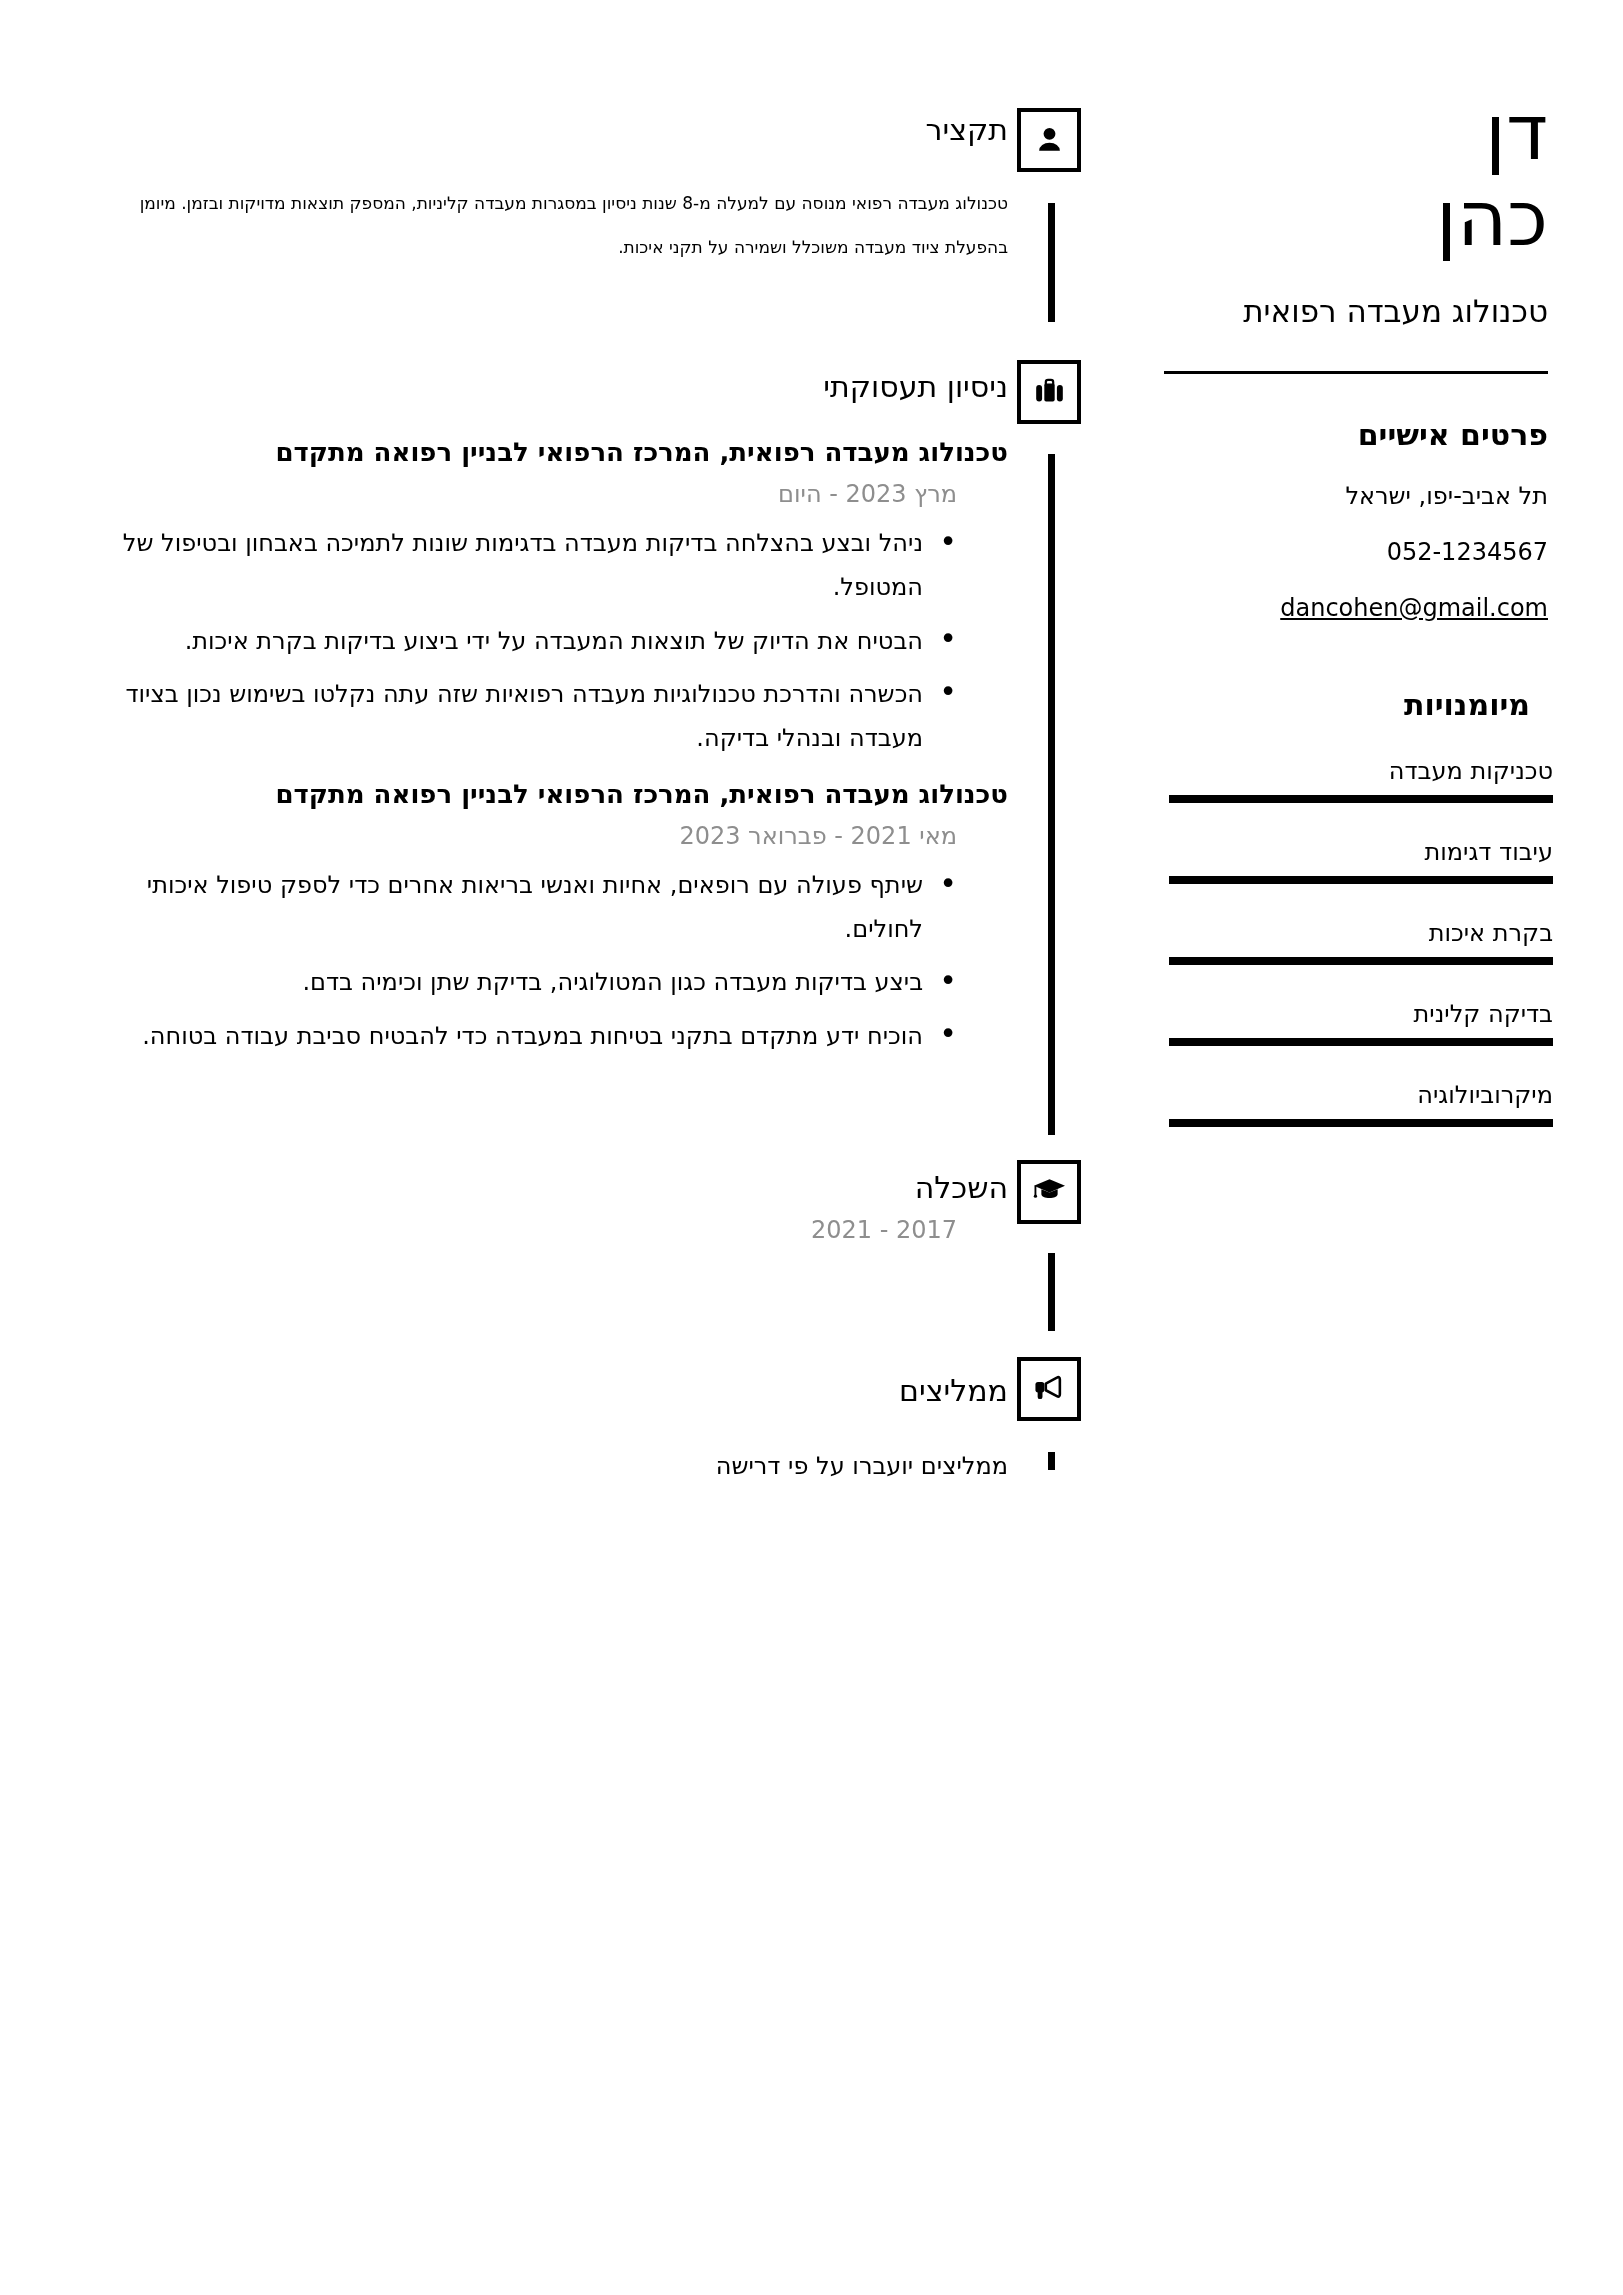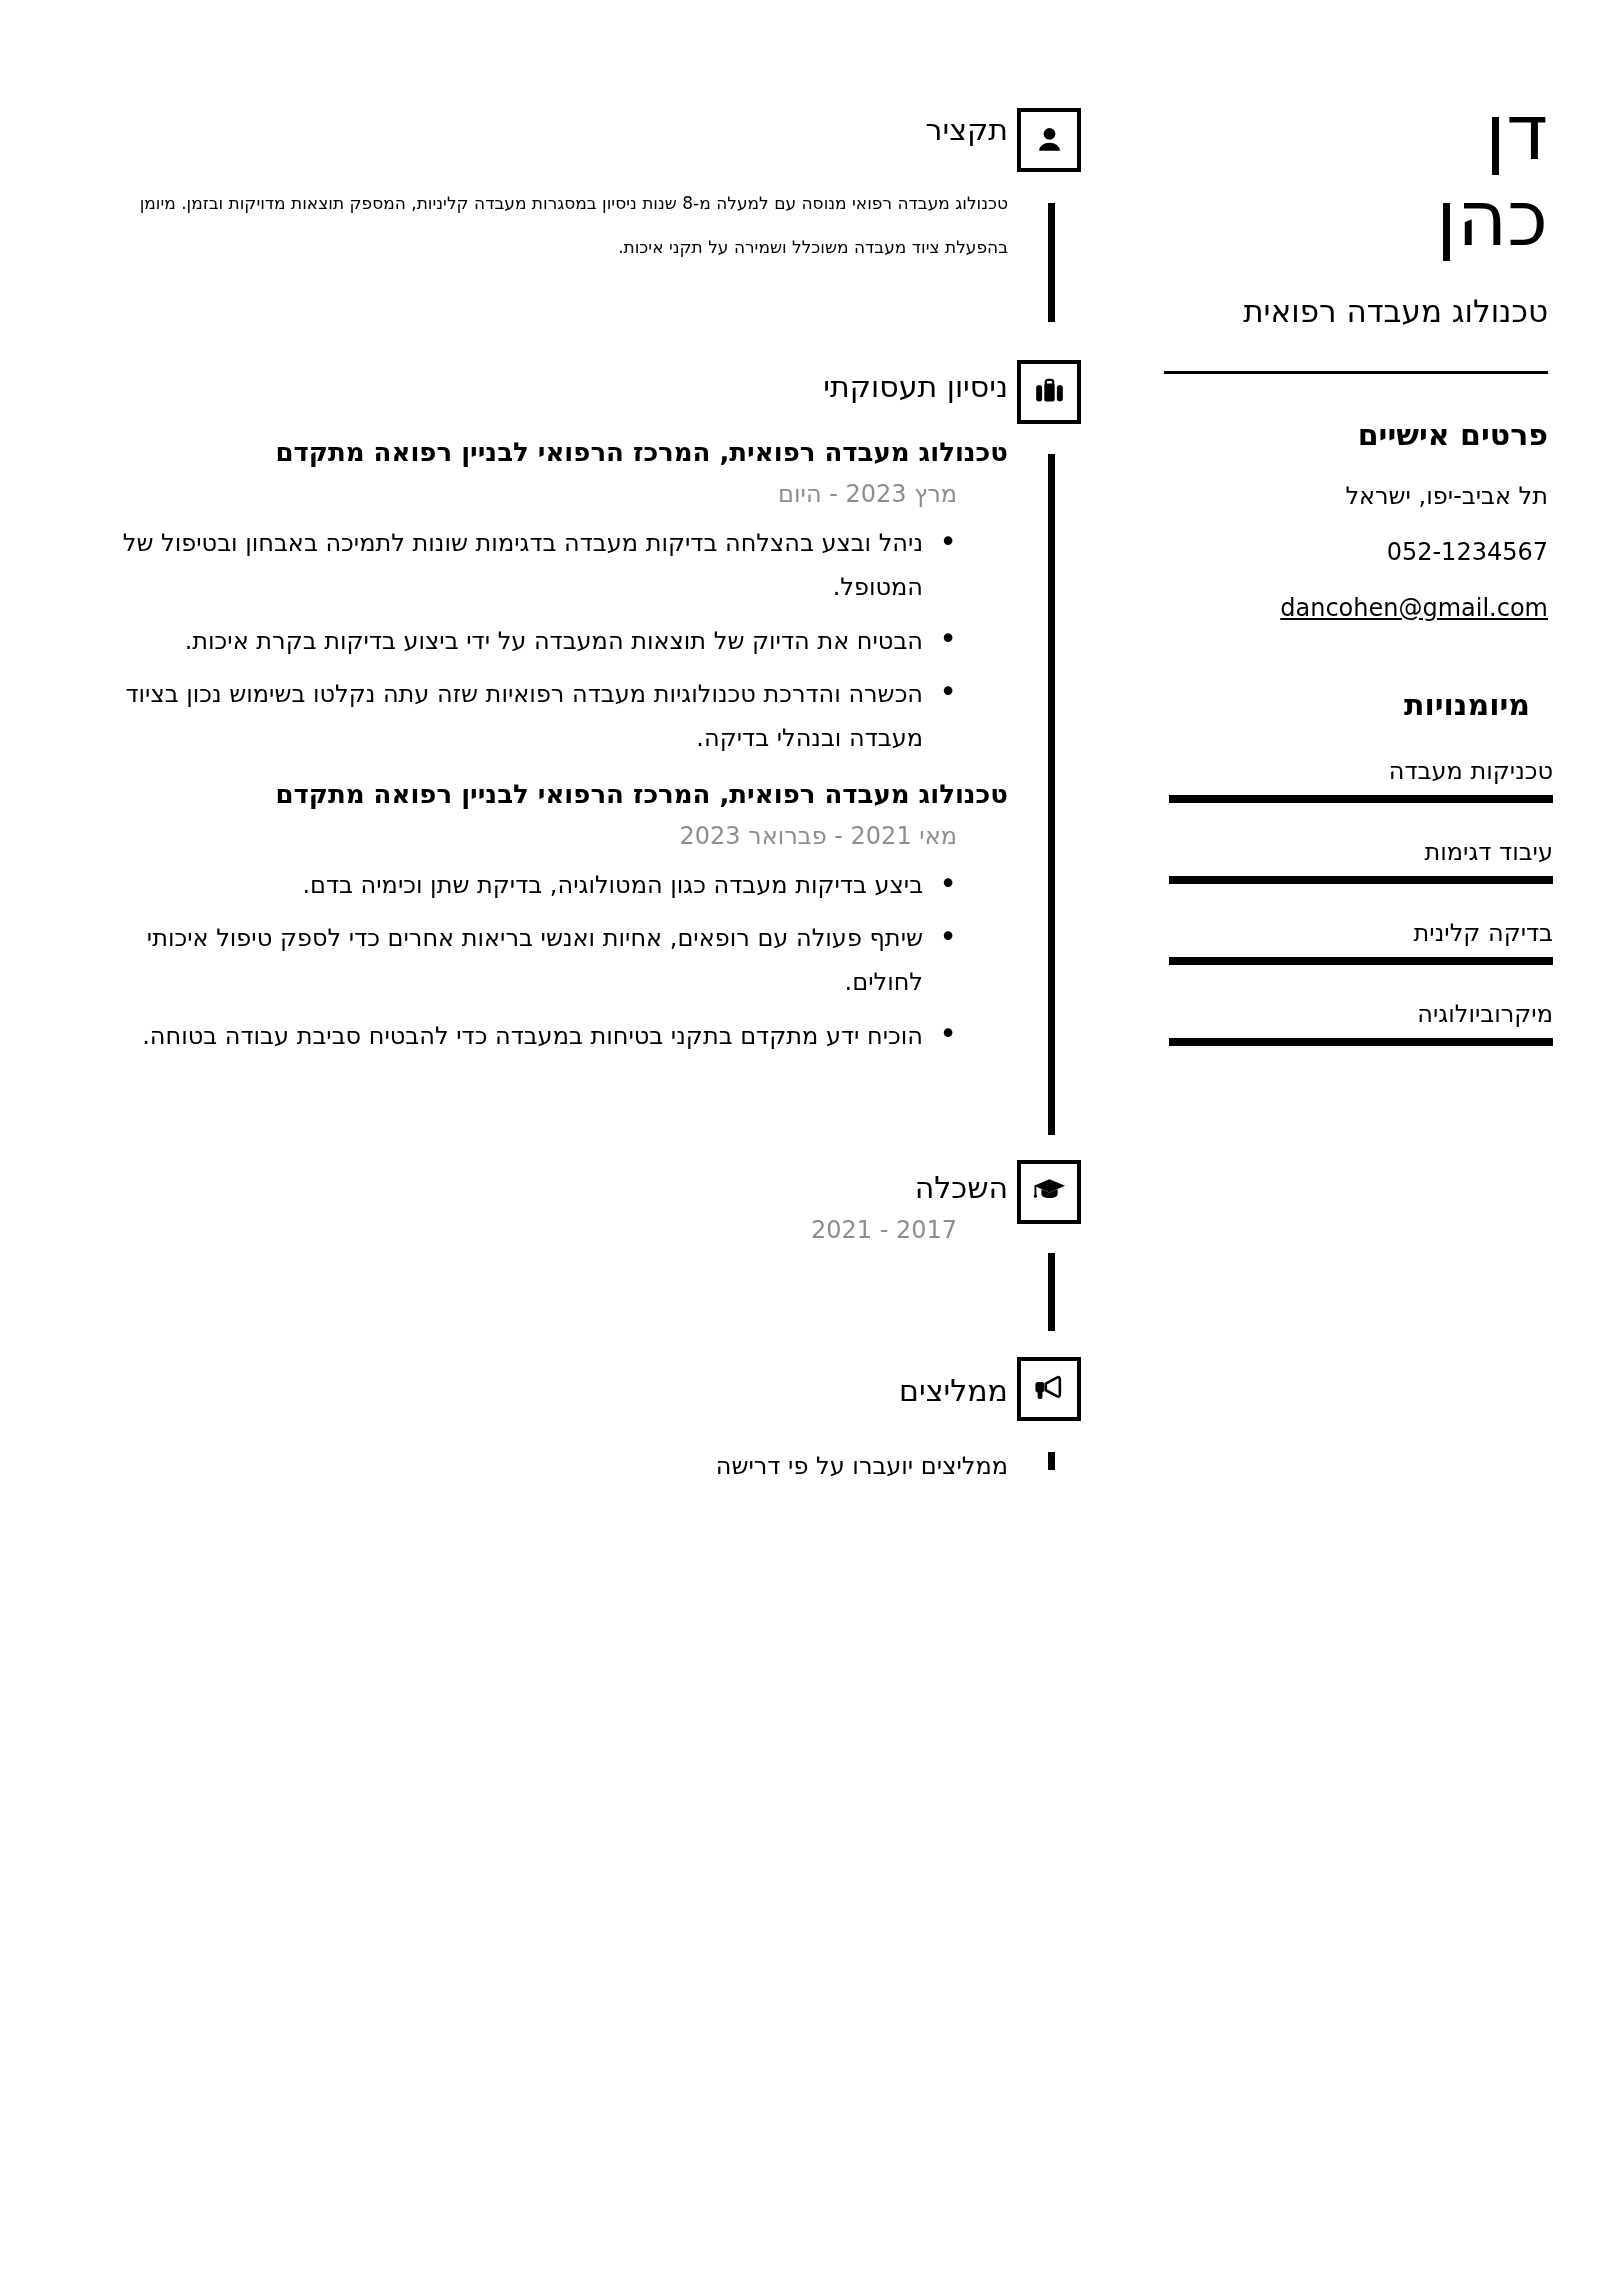--- a/index.html
+++ b/index.html
@@ -80,20 +80,26 @@
           <div class="skill-fill"></div>
         </div>
     </div>
     <div class="skill">
       <div class="skill-label">עיבוד דגימות</div>
       <div class="skill-track">
           <div class="skill-fill"></div>
         </div>
     </div>
     <div class="skill">
+      <div class="skill-label">בקרת איכות</div>
+      <div class="skill-track">
+          <div class="skill-fill"></div>
+        </div>
+    </div>
+    <div class="skill">
       <div class="skill-label">בדיקה קלינית</div>
       <div class="skill-track">
           <div class="skill-fill"></div>
         </div>
     </div>
     <div class="skill">
       <div class="skill-label">מיקרוביולוגיה</div>
       <div class="skill-track">
           <div class="skill-fill"></div>
         </div>
@@ -151,22 +157,22 @@
         <ul class="bullets">
           <li>ניהל ובצע בהצלחה בדיקות מעבדה בדגימות שונות לתמיכה באבחון ובטיפול של המטופל.</li>
           <li>הבטיח את הדיוק של תוצאות המעבדה על ידי ביצוע בדיקות בקרת איכות.</li>
           <li>הכשרה והדרכת טכנולוגיות מעבדה רפואיות שזה עתה נקלטו בשימוש נכון בציוד מעבדה ובנהלי בדיקה.</li>
         </ul>
       </div>
       <div class="job">
         <div class="job-title">טכנולוג מעבדה רפואית, המרכז הרפואי לבניין רפואה מתקדם</div>
         <div class="job-dates">מאי 2021 - פברואר 2023</div>
         <ul class="bullets">
+          <li>שיתף פעולה עם רופאים, אחיות ואנשי בריאות אחרים כדי לספק טיפול איכותי לחולים.</li>
           <li>ביצע בדיקות מעבדה כגון המטולוגיה, בדיקת שתן וכימיה בדם.</li>
-          <li>שיתף פעולה עם רופאים, אחיות ואנשי בריאות אחרים כדי לספק טיפול איכותי לחולים.</li>
           <li>הוכיח ידע מתקדם בתקני בטיחות במעבדה כדי להבטיח סביבת עבודה בטוחה.</li>
         </ul>
       </div>
     </div>
   </div>
 
   <div class="main-section sec-education">
     <h2 class="sec-h">השכלה</h2>
     <div class="edu-dates">2017 - 2021</div>
   </div>

